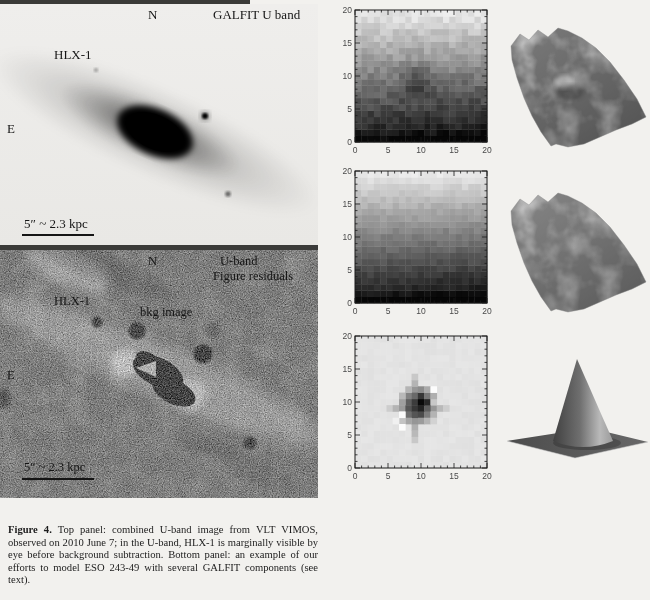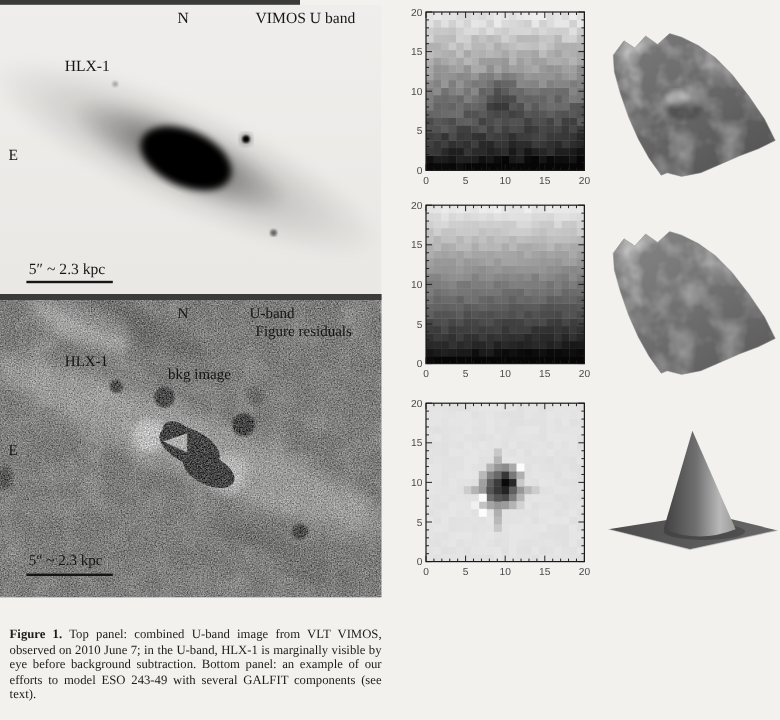--- a/index.html
+++ b/index.html
@@ -105,21 +105,21 @@
           <ellipse cx="150" cy="128" rx="98" ry="27" fill="url(#diskG)" opacity="0.9" filter="url(#b5)"></ellipse>
           <ellipse cx="155" cy="128" rx="40" ry="23" fill="#050505" filter="url(#b3)"></ellipse>
           <ellipse cx="155" cy="128" rx="31" ry="17" fill="#000"></ellipse>
         </g>
         <circle cx="205" cy="112" r="5.5" fill="#000" opacity="0.25" filter="url(#b2)"></circle>
         <circle cx="205" cy="112" r="3" fill="#060606" filter="url(#b1)"></circle>
         <circle cx="228" cy="190" r="2.8" fill="#111" opacity="0.55" filter="url(#b1)"></circle>
         <circle cx="96" cy="66" r="2.3" fill="#222" opacity="0.3" filter="url(#b1)"></circle>
       </svg>
       <div class="plabel" style="left:148px;top:3px">N</div>
-      <div class="plabel" style="left:213px;top:3px">VIMOS U band</div>
+      <div class="plabel" style="left:213px;top:3px">GALFIT U band</div>
       <div class="plabel" style="left:54px;top:43px">HLX-1</div>
       <div class="plabel" style="left:7px;top:117px">E</div>
       <div class="plabel" style="left:24px;top:212px">5″ ~ 2.3 kpc</div>
       <div class="sbar-line" style="left:22px;top:230px;width:72px"></div>
     </div>
 
     <div class="edge-strip"></div>
 
     <div class="photo-bottom">
       <svg width="318" height="248">
@@ -142,30 +142,30 @@
           <ellipse cx="158" cy="122" rx="27" ry="14" fill="#000" transform="rotate(25 158 122)"></ellipse>
           <ellipse cx="174" cy="142" rx="23" ry="12" fill="#000" transform="rotate(25 174 142)"></ellipse>
           <path d="M136,118 L156,111 L156,127 Z" fill="#e8e8e6" opacity="0.9"></path>
         </g>
         <circle cx="250" cy="193" r="6.5" fill="#0a0a0a" filter="url(#b1)"></circle>
         <ellipse cx="4" cy="148" rx="6" ry="10" fill="#111" opacity="0.8" filter="url(#b2)"></ellipse>
         <rect x="0" y="0" width="318" height="248" filter="url(#grainDark)" opacity="0.5"></rect>
         <rect x="0" y="0" width="318" height="248" filter="url(#grainLight)" opacity="0.45"></rect>
       </svg>
       <div class="plabel small" style="left:148px;top:4px">N</div>
-      <div class="plabel small" style="left:208px;top:4px">U-band</div>
+      <div class="plabel small" style="left:220px;top:4px">U-band</div>
       <div class="plabel small" style="left:213px;top:19px">Figure residuals</div>
       <div class="plabel small" style="left:54px;top:44px">HLX-1</div>
       <div class="plabel small" style="left:140px;top:55px">bkg image</div>
       <div class="plabel small" style="left:7px;top:118px">E</div>
       <div class="plabel small" style="left:24px;top:210px">5″ ~ 2.3 kpc</div>
       <div class="sbar-line" style="left:22px;top:228px;width:72px"></div>
     </div>
 
-    <p class="caption cap1"><span class="capb">Figure 1.</span> <span>Top panel: combined U-band image from VLT VIMOS, observed on 2010 June 7; in the U-band, HLX-1 is marginally visible by eye before background subtraction. Bottom panel: an example of our efforts to model ESO 243-49 with several GALFIT components (see text).</span></p>
+    <p class="caption cap1"><span class="capb">Figure 4.</span> <span>Top panel: combined U-band image from VLT VIMOS, observed on 2010 June 7; in the U-band, HLX-1 is marginally visible by eye before background subtraction. Bottom panel: an example of our efforts to model ESO 243-49 with several GALFIT components (see text).</span></p>
   </section>
 
   <section class="fig2">
     <svg id="map1" class="map">
         <g>
           <rect x="19.00" y="135.71" width="6.64" height="6.64" fill="rgb(8,8,8)"></rect>
           <rect x="25.29" y="135.71" width="6.64" height="6.64" fill="rgb(8,8,8)"></rect>
           <rect x="31.57" y="135.71" width="6.64" height="6.64" fill="rgb(9,9,9)"></rect>
           <rect x="37.86" y="135.71" width="6.64" height="6.64" fill="rgb(8,8,8)"></rect>
           <rect x="44.14" y="135.71" width="6.64" height="6.64" fill="rgb(15,15,15)"></rect>

